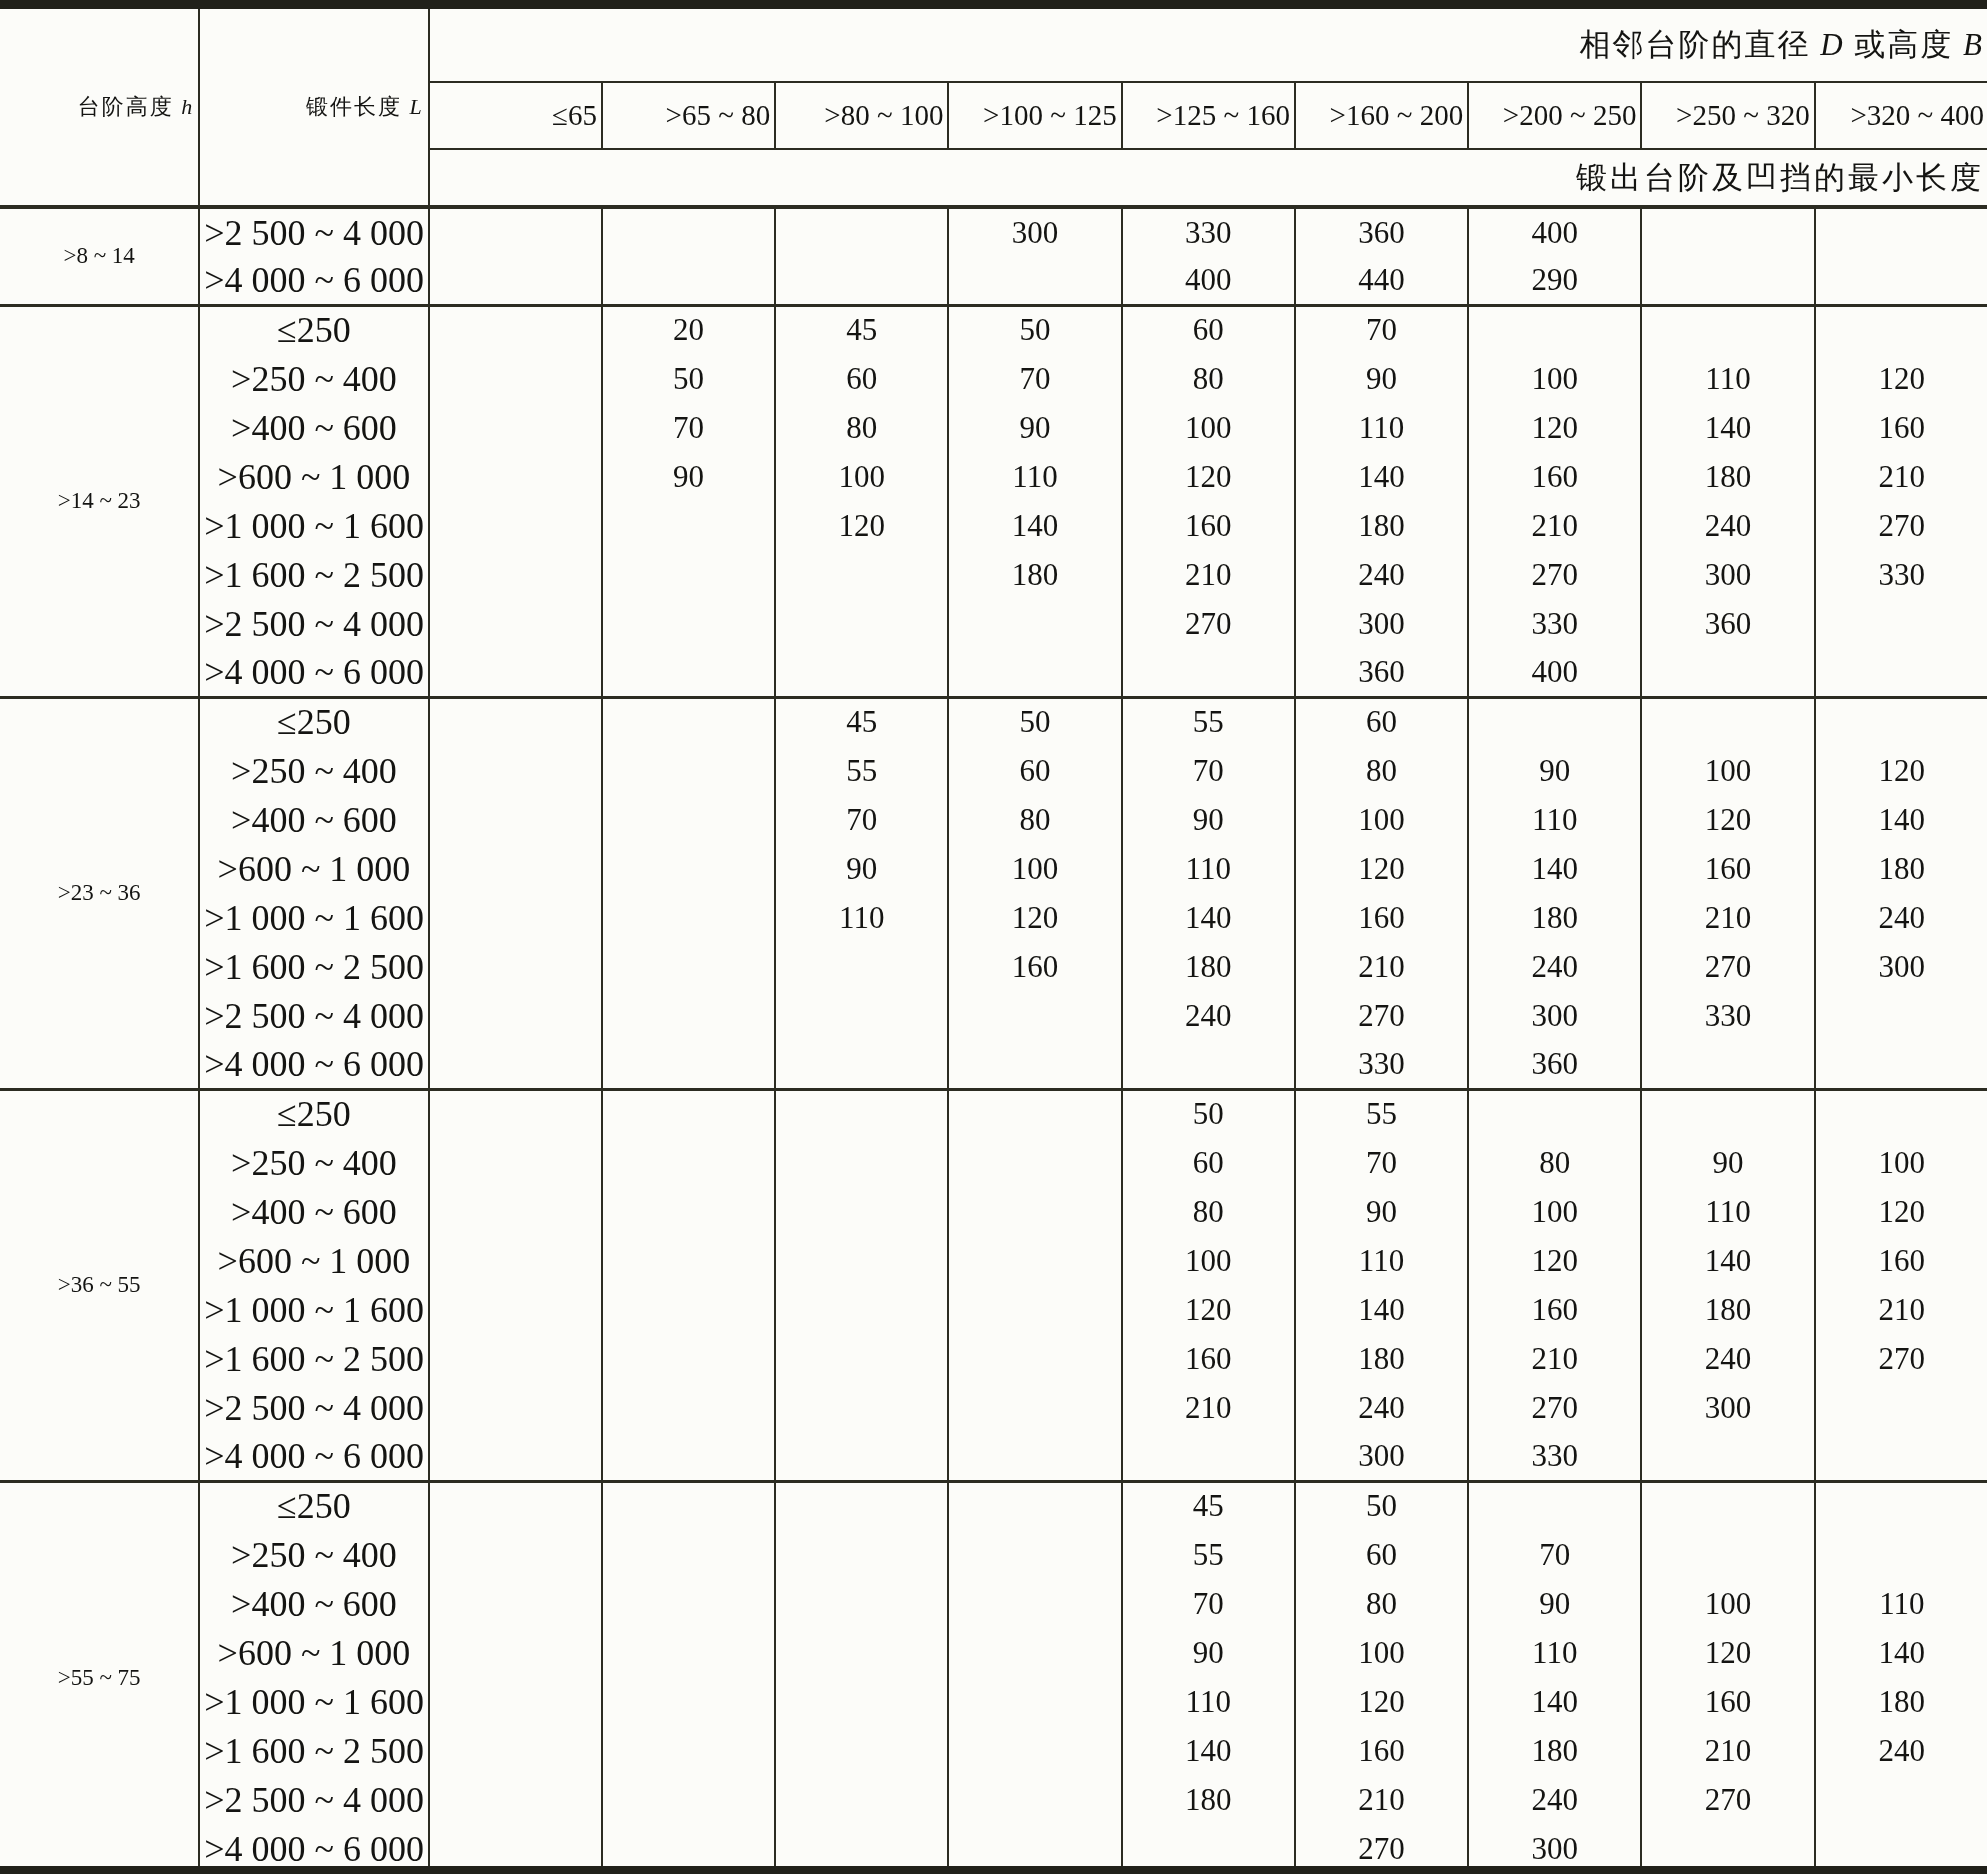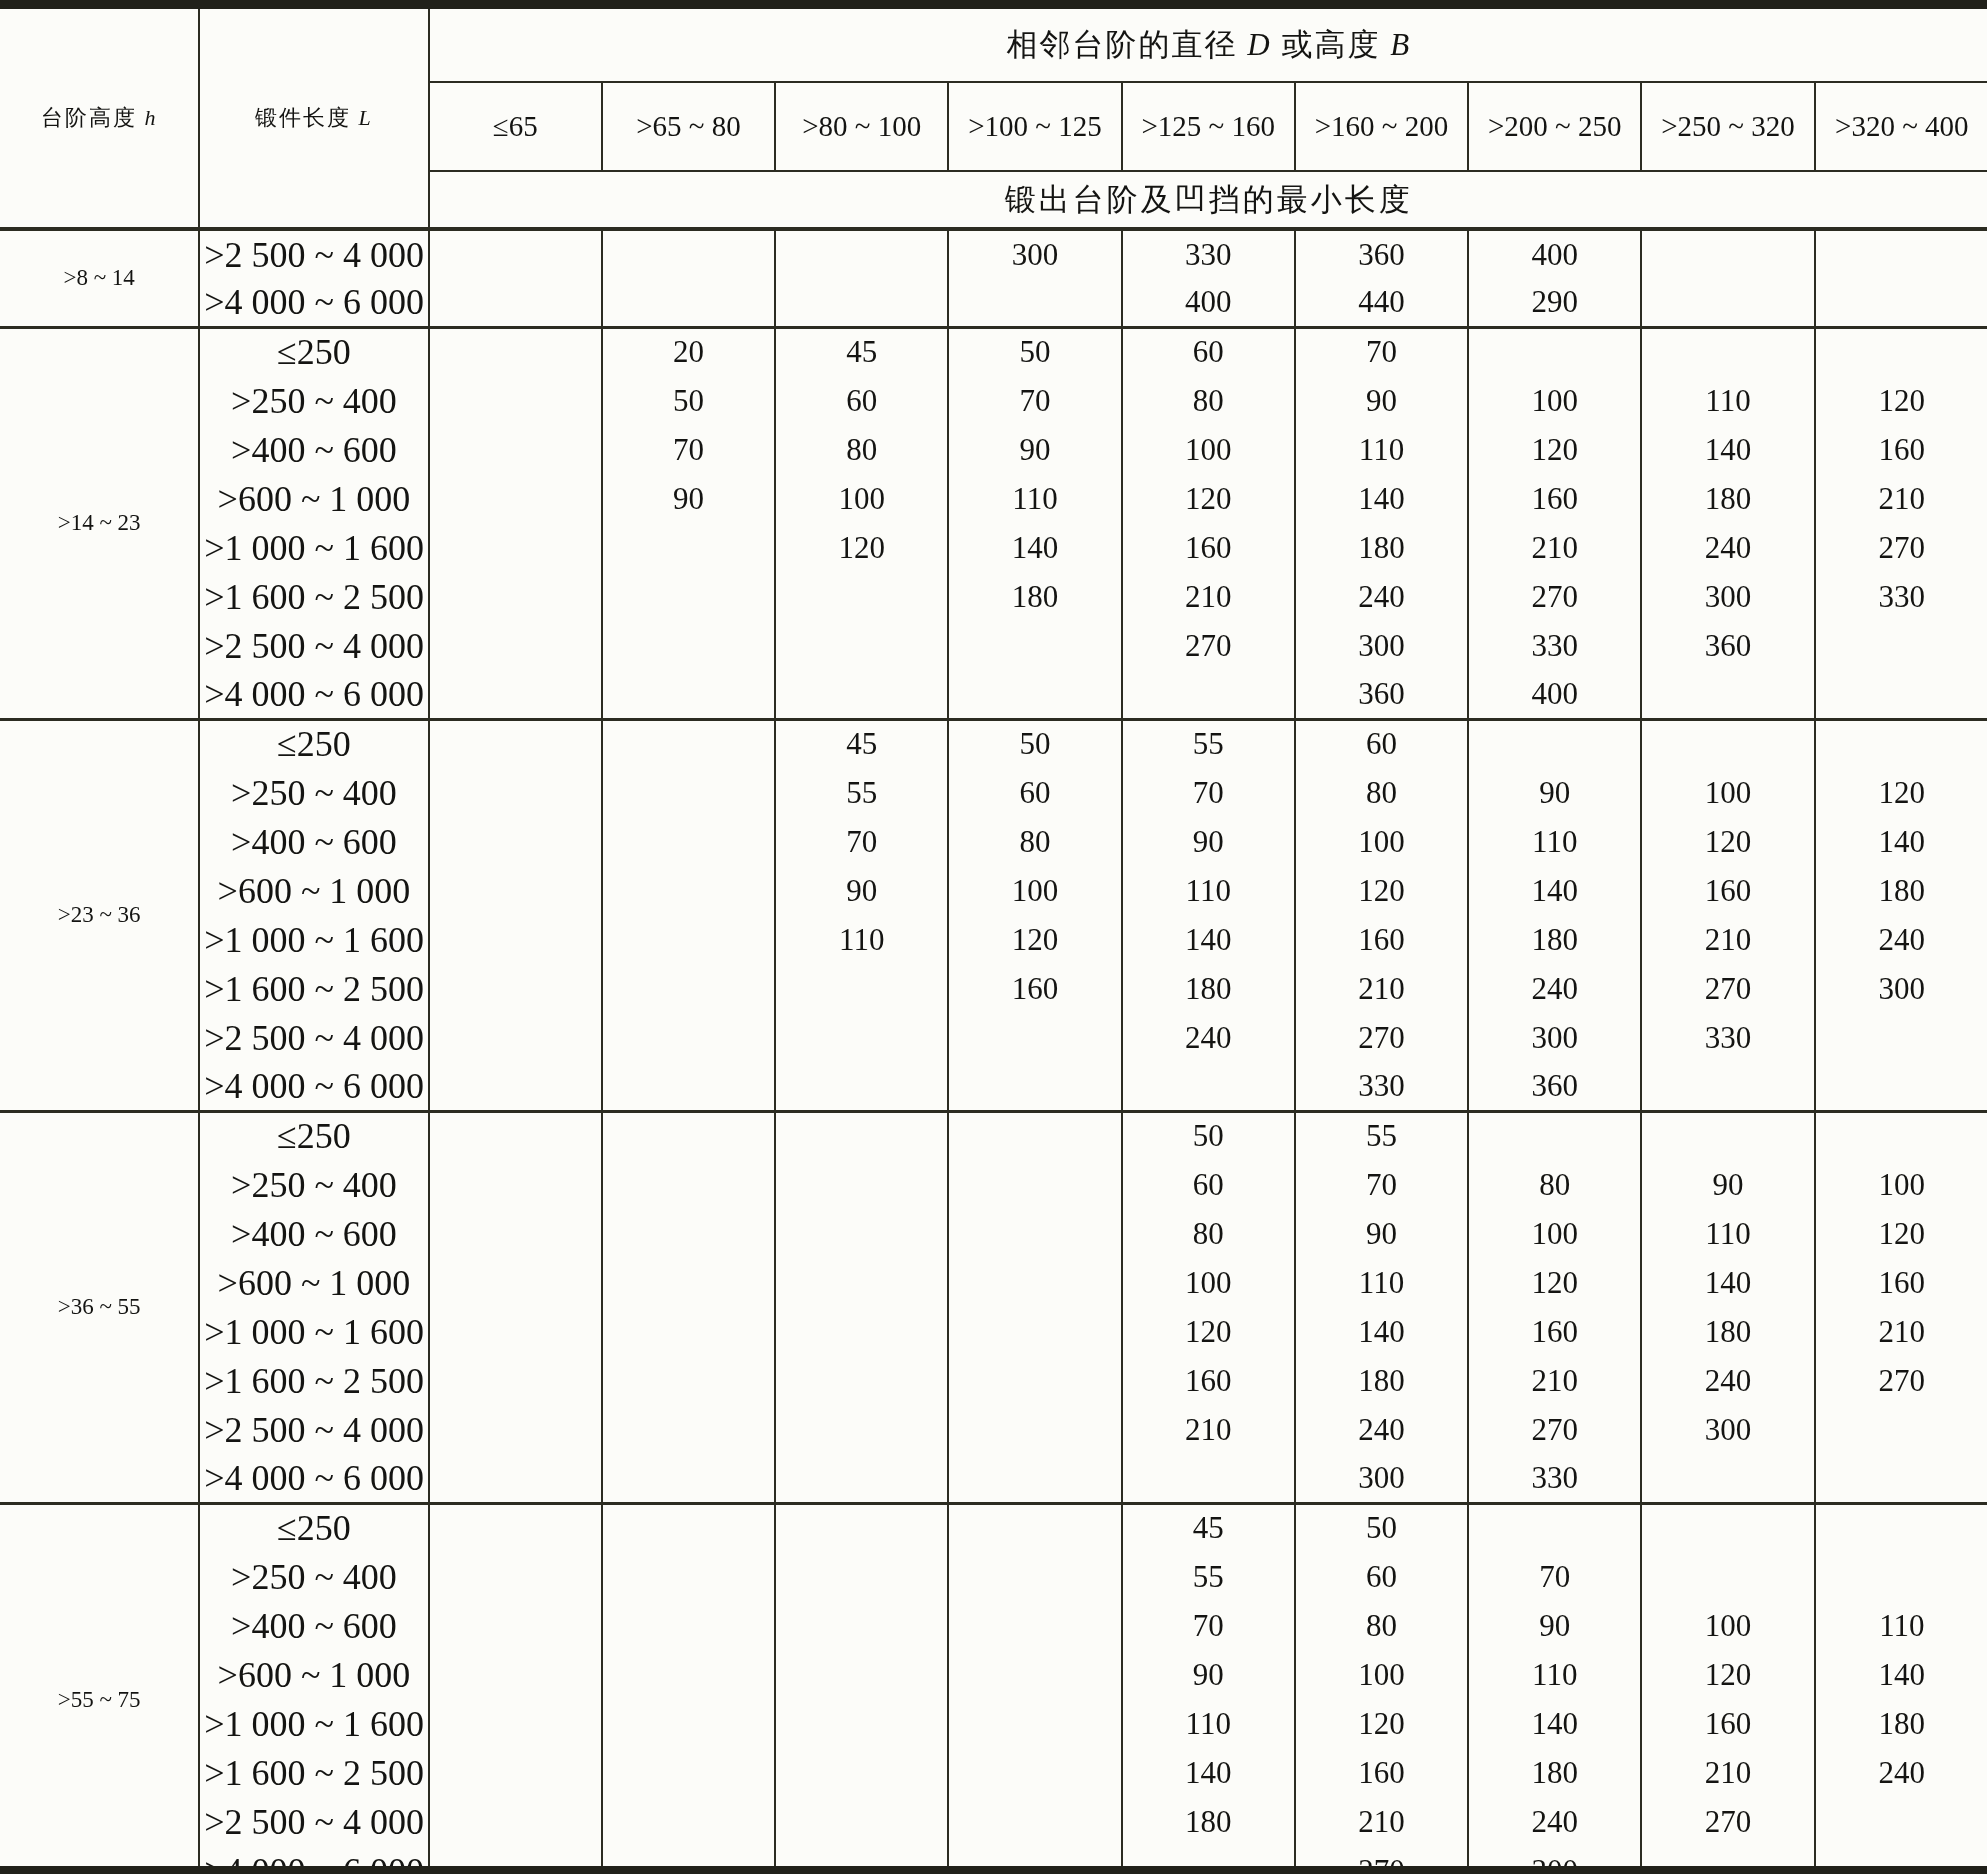--- a/index.html
+++ b/index.html
@@ -37,23 +37,23 @@
     padding:0 4px;
     text-align:center;
     vertical-align:middle;
     font-weight:normal;
     white-space:nowrap;
     overflow:hidden;
   }
   th:first-child,td:first-child{border-left:none;}
   th:last-child,td:last-child{border-right:none;}
   thead{border-bottom:4px solid var(--line);}
-  thead th{font-size:31px;}
+  thead th{font-size:31px;text-align:right;}
   .row-span-head{height:73px;}
-  .row-ranges{height:89px;padding-left:36px;}
+  .row-ranges{height:67px;padding-left:36px;}
   .row-subhead{height:58px;}
   .span-head{border-bottom:2px solid var(--line);letter-spacing:2px;}
   .range-head{border-bottom:2px solid var(--line);font-size:29px;}
   .sub-head{letter-spacing:3px;}
   .corner-head{font-size:22px;letter-spacing:2px;}
   i{font-style:italic;font-family:"Liberation Serif","DejaVu Serif",serif;}
   tbody tr{height:49px;}
   tbody tr.group-start{border-top:3px solid var(--line);}
   tbody td,tbody th{font-size:31px;}
   .height-cell{font-size:23px;}

